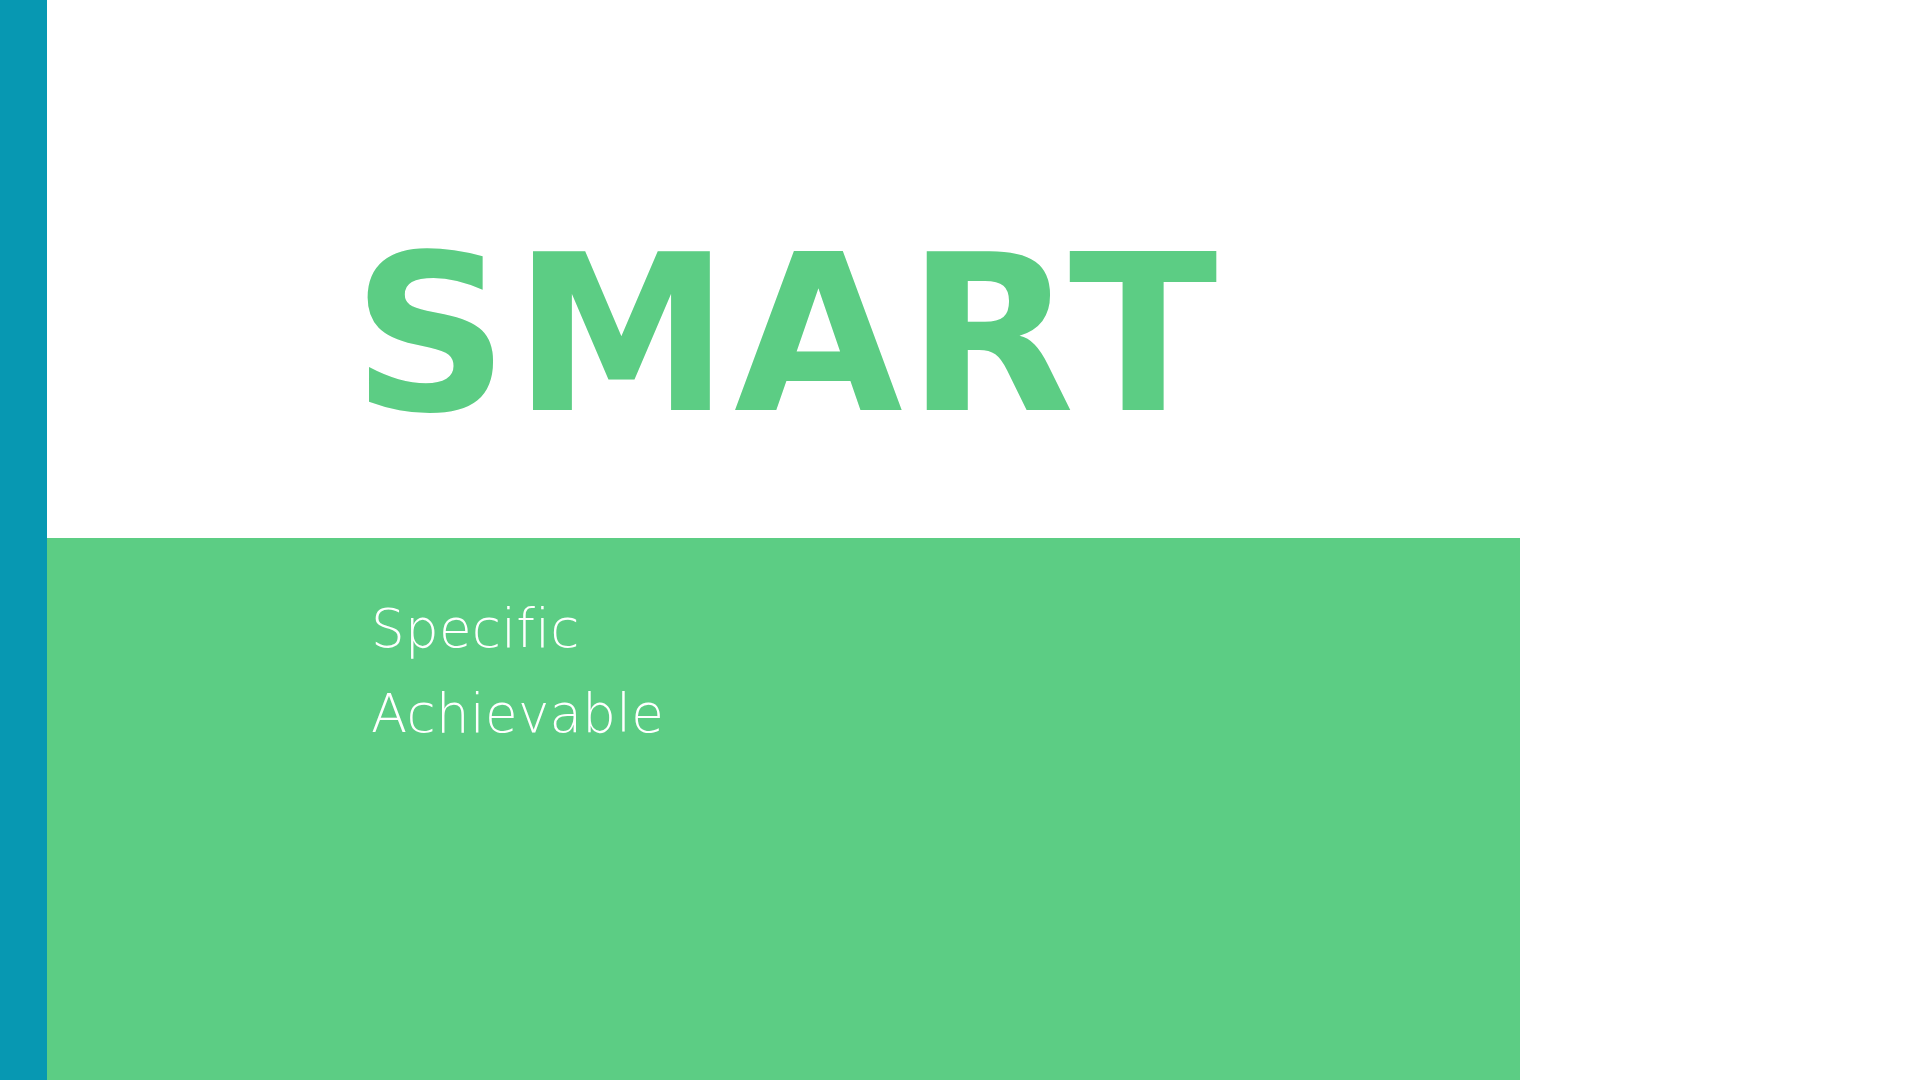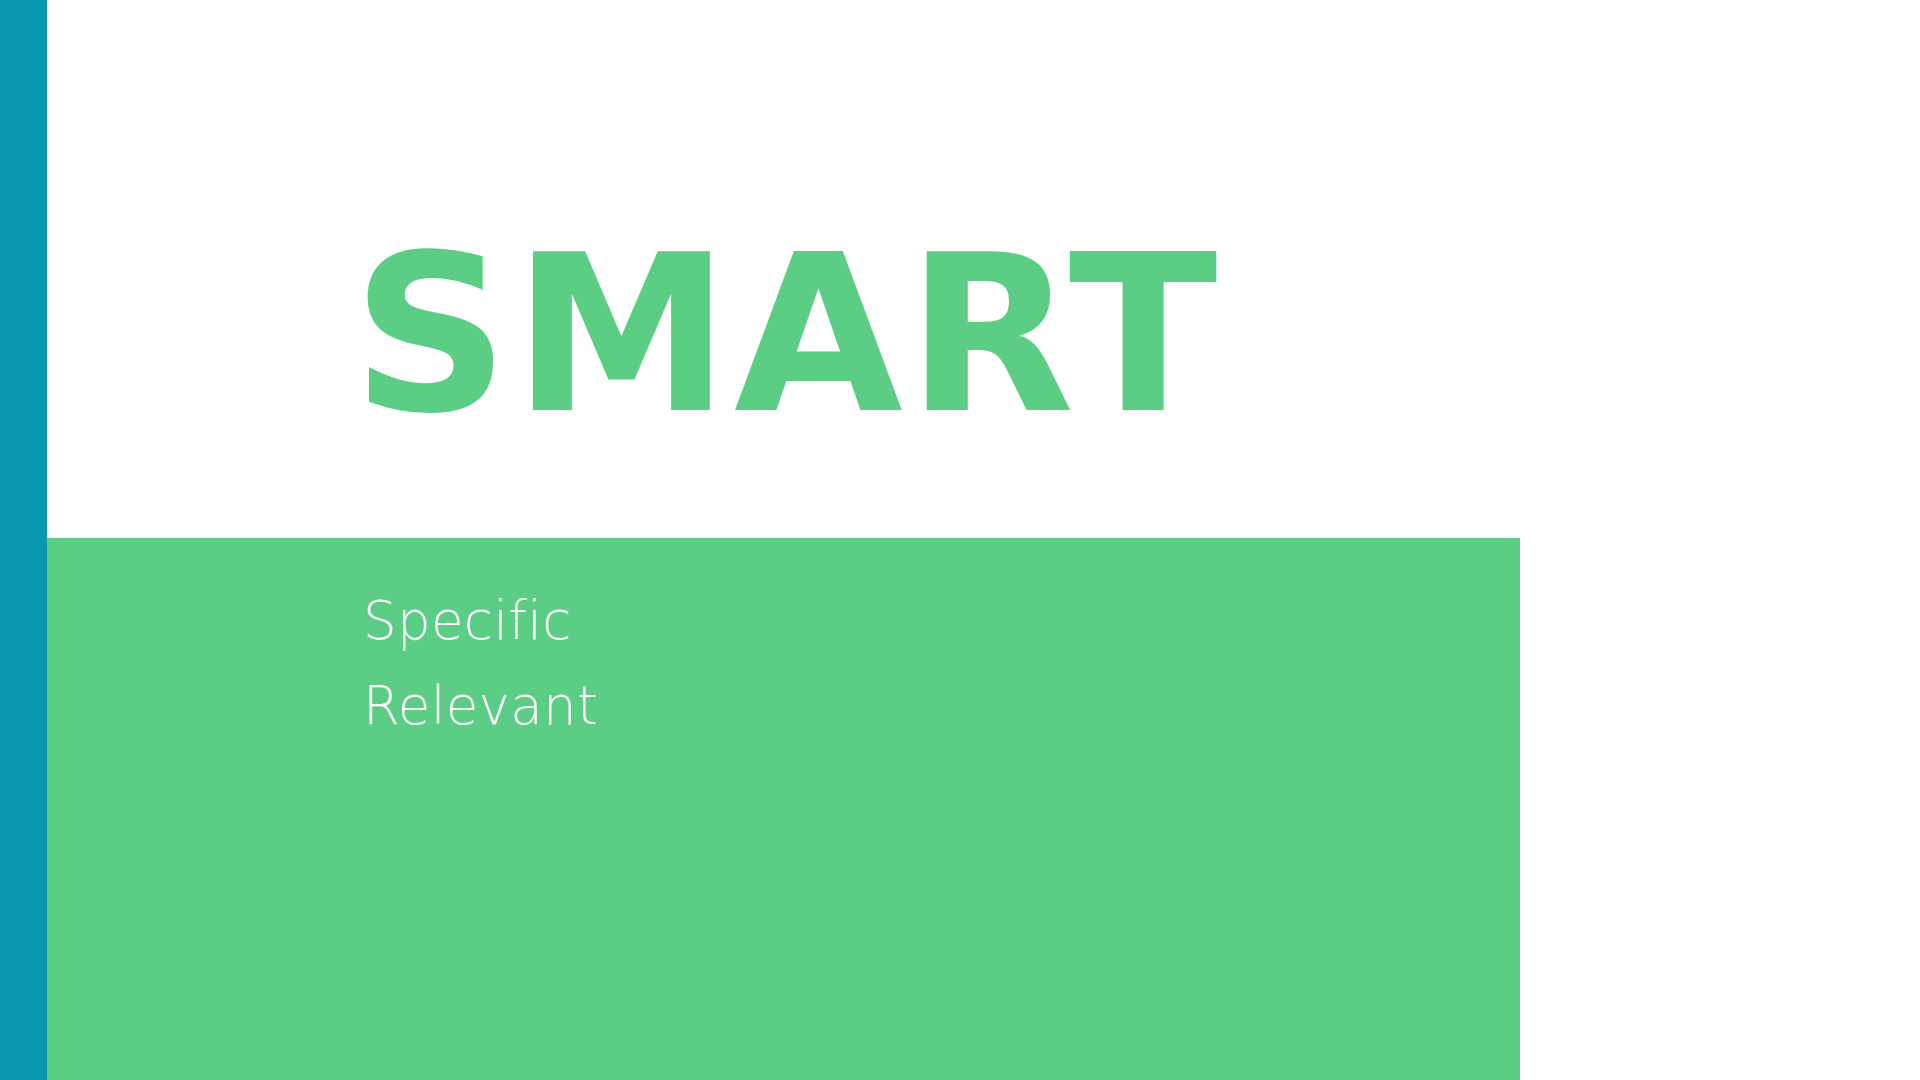--- a/index.html
+++ b/index.html
@@ -65,21 +65,21 @@
     color: #5ccd84;
     white-space: nowrap;
     -webkit-font-smoothing: antialiased;
   }
 
   
   .criteria-list {
     position: absolute;
     left: 363px;
     top: 578px;
-    margin: 0;
+    margin: 8px;
     padding: 0;
     list-style: none;
   }
   .criteria-item {
     font-family: "DejaVu Sans", sans-serif;
     font-size: 53px;
     font-weight: 300;
     line-height: 85px;
     color: #ffffff;
     white-space: nowrap;
@@ -108,21 +108,21 @@
   <div class="accent-bar"></div>
 
   <div class="upper-region"></div>
 
   <div class="lower-band"></div>
 
   <div class="title">SMART</div>
 
   <ul class="criteria-list">
     <li class="criteria-item">Specific</li>
-    <li class="criteria-item">Relevant</li>
+    <li class="criteria-item">Achievable</li>
   </ul>
 
   <div class="logo">
     <svg viewBox="0 0 78 82" xmlns="http://www.w3.org/2000/svg">
       <path d="M39 2.5 C41.2 2.5 43.2 3.4 45.2 4.5 L68.2 17.8 C70.8 19.3 72.5 22.1 72.5 25.1 L72.5 56.9 C72.5 59.9 70.8 62.7 68.2 64.2 L45.2 77.5 C43.2 78.6 41.2 79.5 39 79.5 C36.8 79.5 34.8 78.6 32.8 77.5 L9.8 64.2 C7.2 62.7 5.5 59.9 5.5 56.9 L5.5 25.1 C5.5 22.1 7.2 19.3 9.8 17.8 L32.8 4.5 C34.8 3.4 36.8 2.5 39 2.5 Z" fill="#5ccd84"></path>
       <g fill="#ffffff">
         <path d="M45.8 16.5 C47.9 16.0 49.8 17.4 50.0 19.4 C50.2 21.6 48.7 23.6 47.0 25.1 C44.8 27.0 42.2 28.6 40.4 30.9 C39.2 32.4 38.6 34.3 38.7 36.2 C38.8 38.1 39.6 39.9 40.9 41.3 C41.9 42.4 41.8 44.2 40.7 45.2 C39.5 46.3 37.6 46.2 36.6 45.0 C34.4 42.5 33.2 39.2 33.2 35.9 C33.2 32.4 34.5 29.0 36.8 26.4 C38.9 24.0 41.6 22.3 43.7 20.0 C44.5 19.1 45.1 17.9 45.4 16.8 Z"></path>
         <path d="M19.6 39.8 C21.7 38.7 24.2 39.0 26.5 39.4 C29.4 39.9 32.2 41.0 35.1 41.3 C36.9 41.5 38.8 41.2 40.3 40.2 C41.7 39.3 43.6 39.7 44.5 41.1 C45.4 42.5 45.0 44.4 43.6 45.3 C41.0 47.0 37.9 47.6 34.8 47.2 C31.5 46.8 28.4 45.5 25.1 45.0 C23.4 44.7 21.6 44.6 20.0 45.3 C18.4 45.9 16.6 45.1 16.0 43.5 C15.4 41.9 16.2 40.1 17.8 39.5 Z"></path>
         <path d="M21.2 52.3 C23.6 51.2 26.4 51.7 28.8 52.5 C31.2 53.3 33.4 54.7 35.9 55.0 C37.5 55.2 39.2 54.8 40.5 53.8 C41.9 52.8 43.8 53.1 44.8 54.5 C45.8 55.9 45.5 57.9 44.1 58.9 C41.5 60.7 38.2 61.3 35.1 60.8 C32.0 60.3 29.2 58.8 26.2 58.1 C24.7 57.7 23.0 57.6 21.6 58.3 C20.1 59.0 18.3 58.3 17.6 56.8 C16.9 55.3 17.6 53.5 19.1 52.8 Z"></path>
         <path d="M54.0 31.8 C55.9 31.2 58.0 32.2 58.6 34.1 C59.4 36.4 58.7 38.9 57.7 41.0 C56.5 43.5 54.8 45.7 53.8 48.3 C53.1 50.1 52.9 52.1 53.5 53.9 C54.0 55.6 53.1 57.4 51.4 57.9 C49.7 58.5 47.9 57.6 47.4 55.9 C46.3 52.5 46.8 48.9 48.2 45.7 C49.4 42.9 51.3 40.5 52.3 37.6 C52.8 36.2 53.0 34.6 52.7 33.2 Z"></path>

